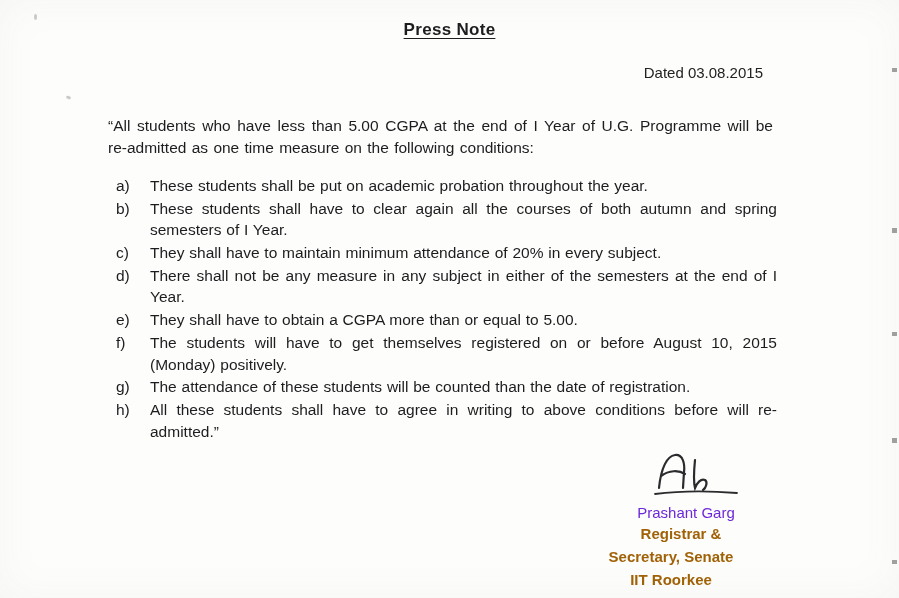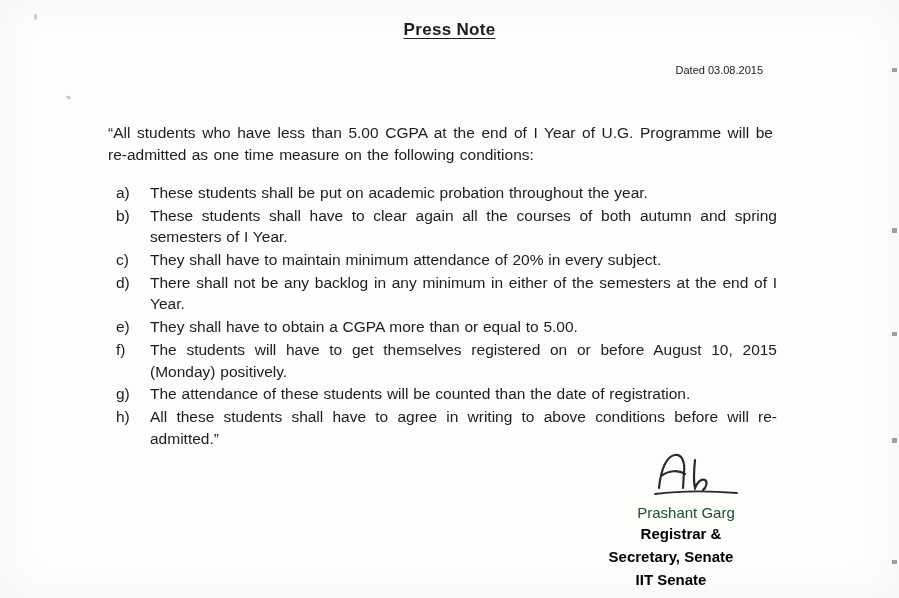--- a/index.html
+++ b/index.html
@@ -22,25 +22,25 @@
     letter-spacing: 0.3px;
   }
   .doc-title span {
     text-decoration: underline;
     text-underline-offset: 3px;
   }
   .doc-date {
     text-align: right;
     padding-right: 136px;
     margin-top: 24px;
-    font-size: 11px;
+    font-size: 15px;
     color: #222;
   }
   .intro {
-    margin: 46px 126px 0 108px;
+    margin: 34px 126px 0 108px;
     font-size: 15.5px;
     line-height: 1.42;
     text-align: justify;
     word-spacing: 1px;
   }
   .conditions {
     margin: 16px 122px 0 114px;
   }
   .cond-row {
     display: flex;
@@ -65,28 +65,28 @@
     text-align: center;
   }
   .signature-mark {
     display: block;
     margin: 0 auto 2px 90px;
     width: 90px;
     height: 52px;
   }
   .sig-name {
     font-size: 15px;
-    color: #14532d;
+    color: #6d28d9;
     margin-bottom: 4px;
     padding-left: 30px;
   }
   .sig-line {
     font-size: 15px;
     font-weight: bold;
-    color: #000000;
+    color: #a16207;
     margin-bottom: 6px;
   }
   .sig-line.l1 { padding-left: 20px; }
   .sig-line.l2 { padding-left: 0px; }
   .sig-line.l3 { padding-left: 0px; }
   
   .speck { position: absolute; background: #9a9a9a; border-radius: 50%; opacity: 0.5; }
   .speck.s1 { left: 66px; top: 96px; width: 5px; height: 3px; transform: rotate(20deg); }
   .speck.s2 { left: 34px; top: 14px; width: 3px; height: 6px; }
   .edge-mark { position: absolute; right: 2px; background: #555; opacity: 0.55; width: 5px; }
@@ -125,21 +125,21 @@
     <div class="cond-row">
       <span class="cond-label">b)</span>
       <span class="cond-text">These students shall have to clear again all the courses of both autumn and spring semesters of I Year.</span>
     </div>
     <div class="cond-row">
       <span class="cond-label">c)</span>
       <span class="cond-text">They shall have to maintain minimum attendance of 20% in every subject.</span>
     </div>
     <div class="cond-row">
       <span class="cond-label">d)</span>
-      <span class="cond-text">There shall not be any backlog in any minimum in either of the semesters at the end of I Year.</span>
+      <span class="cond-text">There shall not be any measure in any subject in either of the semesters at the end of I Year.</span>
     </div>
     <div class="cond-row">
       <span class="cond-label">e)</span>
       <span class="cond-text">They shall have to obtain a CGPA more than or equal to 5.00.</span>
     </div>
     <div class="cond-row">
       <span class="cond-label">f)</span>
       <span class="cond-text">The students will have to get themselves registered on or before August 10, 2015 (Monday) positively.</span>
     </div>
     <div class="cond-row">
@@ -155,16 +155,16 @@
   <div class="signature-block">
     <svg class="signature-mark" viewBox="0 0 90 52" xmlns="http://www.w3.org/2000/svg">
       <path d="M8 38 C10 18, 16 6, 24 5 C32 4, 34 14, 33 22 L32 38
                M10 26 C18 20, 28 20, 34 24
                M44 10 C43 20, 42 30, 44 38 C46 33, 50 28, 54 30 C57 32, 55 38, 52 40" fill="none" stroke="#2b2b2e" stroke-width="2.2" stroke-linecap="round"></path>
       <path d="M4 44 C28 41, 60 41, 86 43" fill="none" stroke="#2b2b2e" stroke-width="1.8" stroke-linecap="round"></path>
     </svg>
     <div class="sig-name">Prashant Garg</div>
     <div class="sig-line l1">Registrar &amp;</div>
     <div class="sig-line l2">Secretary, Senate</div>
-    <div class="sig-line l3">IIT Senate</div>
+    <div class="sig-line l3">IIT Roorkee</div>
   </div>
 
 </div>
 
 </body></html>

